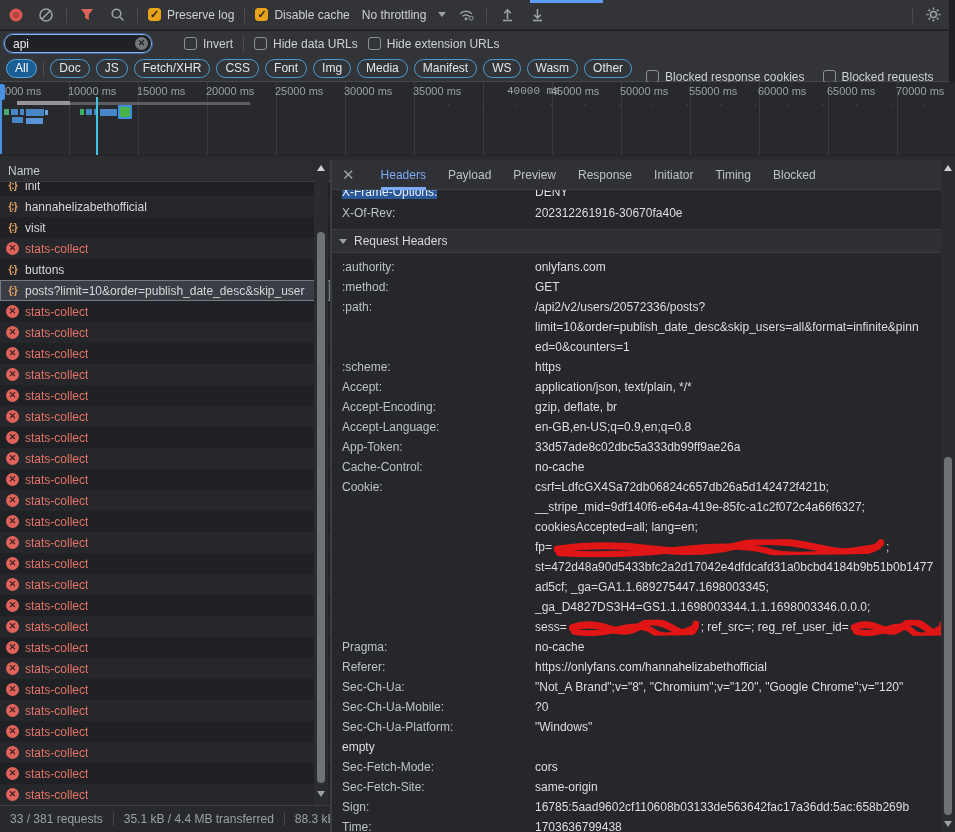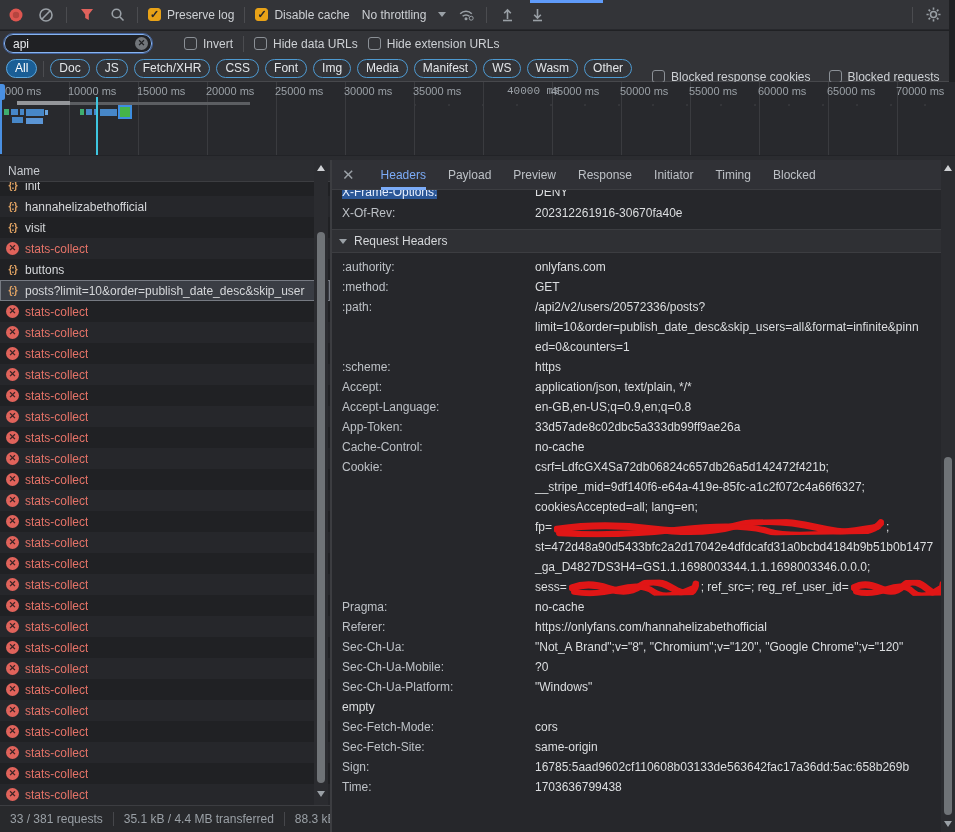--- a/index.html
+++ b/index.html
@@ -5,21 +5,21 @@
   html,body{margin:0;padding:0;background:#202124;}
   .screen{position:relative;width:955px;height:832px;overflow:hidden;
     font-family:"Liberation Sans",sans-serif;color:#d5d7da;font-size:12px;
     background:#202124;user-select:none;}
   .screen *{box-sizing:border-box;}
 
   
   .tb{position:absolute;left:0;right:6px;background:#333438;display:flex;align-items:center;}
   .tb-1{top:0;height:30px;border-bottom:1px solid #27282c;padding:0 6px;gap:10px;}
   .tb-2{top:31px;height:25px;padding:0 4px;gap:10px;}
-  .tb-3{top:56px;height:26px;border-bottom:1px solid #47484c;padding:0 6px;gap:6px;}
+  .tb-3{top:56px;height:26px;border-bottom:1px solid #47484c;padding:0 6px;}
   .top-strip{position:absolute;top:0;left:530px;width:73px;height:3px;background:#5f9bfa;z-index:5;}
   .vdiv{width:1px;height:16px;background:#4b4c50;flex:none;}
   .icon-btn{width:20px;height:20px;display:flex;align-items:center;justify-content:center;flex:none;cursor:pointer;}
   .lbl{color:#cdd0d4;white-space:nowrap;}
   .caret{width:0;height:0;border-left:4px solid transparent;border-right:4px solid transparent;border-top:5px solid #9aa0a6;margin-left:6px;}
   .cb{width:13px;height:13px;border:1px solid #8b9096;border-radius:3px;flex:none;background:transparent;position:relative;}
   .cb.on{background:#e8a217;border-color:#e8a217;}
   .cb.on::after{content:"✓";position:absolute;left:1px;top:-1px;font-size:11px;font-weight:bold;color:#26272b;}
   .cb-group{display:flex;align-items:center;gap:6px;cursor:pointer;white-space:nowrap;}
   .gear-right{margin-left:auto;}
@@ -476,20 +476,26 @@
                 <div class="vline">https</div>
               </div>
             </div>
             <div class="hrow">
               <div class="hkey">Accept:</div>
               <div class="hval">
                 <div class="vline">application/json, text/plain, */*</div>
               </div>
             </div>
             <div class="hrow">
+              <div class="hkey">Accept-Encoding:</div>
+              <div class="hval">
+                <div class="vline">gzip, deflate, br</div>
+              </div>
+            </div>
+            <div class="hrow">
               <div class="hkey">Accept-Language:</div>
               <div class="hval">
                 <div class="vline">en-GB,en-US;q=0.9,en;q=0.8</div>
               </div>
             </div>
             <div class="hrow">
               <div class="hkey">App-Token:</div>
               <div class="hval">
                 <div class="vline">33d57ade8c02dbc5a333db99ff9ae26a</div>
               </div>
@@ -504,20 +510,21 @@
               <div class="hkey">Cookie:</div>
               <div class="hval">
                 <div class="vline">csrf=LdfcGX4Sa72db06824c657db26a5d142472f421b;</div>
                 <div class="vline">__stripe_mid=9df140f6-e64a-419e-85fc-a1c2f072c4a66f6327;</div>
                 <div class="vline">cookiesAccepted=all; lang=en;</div>
                 <div class="vline"><span>fp=</span><span class="redact"><svg width="330" height="16" viewBox="0 0 330 16" style="display:block">
                       <path d="M3 7 Q 49.5 1 99 8 T 181.50000000000003 6 T 264 9 T 327 5" stroke="#e01616" stroke-width="7" fill="none" stroke-linecap="round"></path>
                       <path d="M5 11 Q 66 15 125.4 9 T 214.5 12 T 324 9" stroke="#e01616" stroke-width="6" fill="none" stroke-linecap="round"></path>
                     </svg></span><span>;</span></div>
                 <div class="vline">st=472d48a90d5433bfc2a2d17042e4dfdcafd31a0bcbd4184b9b51b0b1477</div>
+                <div class="vline">ad5cf; _ga=GA1.1.689275447.1698003345;</div>
                 <div class="vline">_ga_D4827DS3H4=GS1.1.1698003344.1.1.1698003346.0.0.0;</div>
                 <div class="vline"><span>sess=</span><span class="redact"><svg width="130" height="16" viewBox="0 0 130 16" style="display:block">
                       <path d="M3 7 Q 19.5 1 39 8 T 71.5 6 T 104 9 T 127 5" stroke="#e01616" stroke-width="7" fill="none" stroke-linecap="round"></path>
                       <path d="M5 11 Q 26 15 49.4 9 T 84.5 12 T 124 9" stroke="#e01616" stroke-width="6" fill="none" stroke-linecap="round"></path>
                     </svg></span><span>; ref_src=; reg_ref_user_id=</span><span class="redact"><svg width="95" height="16" viewBox="0 0 95 16" style="display:block">
                       <path d="M3 7 Q 14.25 1 28.5 8 T 52.25000000000001 6 T 76 9 T 92 5" stroke="#e01616" stroke-width="7" fill="none" stroke-linecap="round"></path>
                       <path d="M5 11 Q 19 15 36.1 9 T 61.75 12 T 89 9" stroke="#e01616" stroke-width="6" fill="none" stroke-linecap="round"></path>
                     </svg></span></div>
               </div>
             </div>

